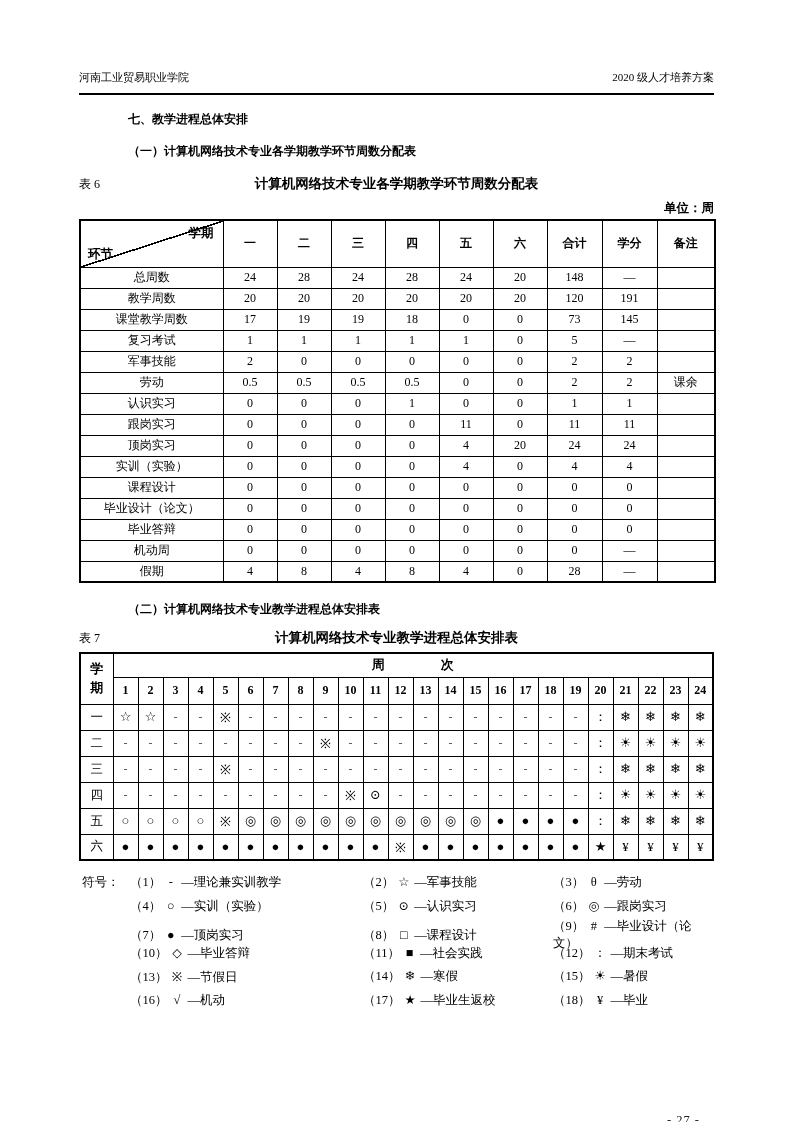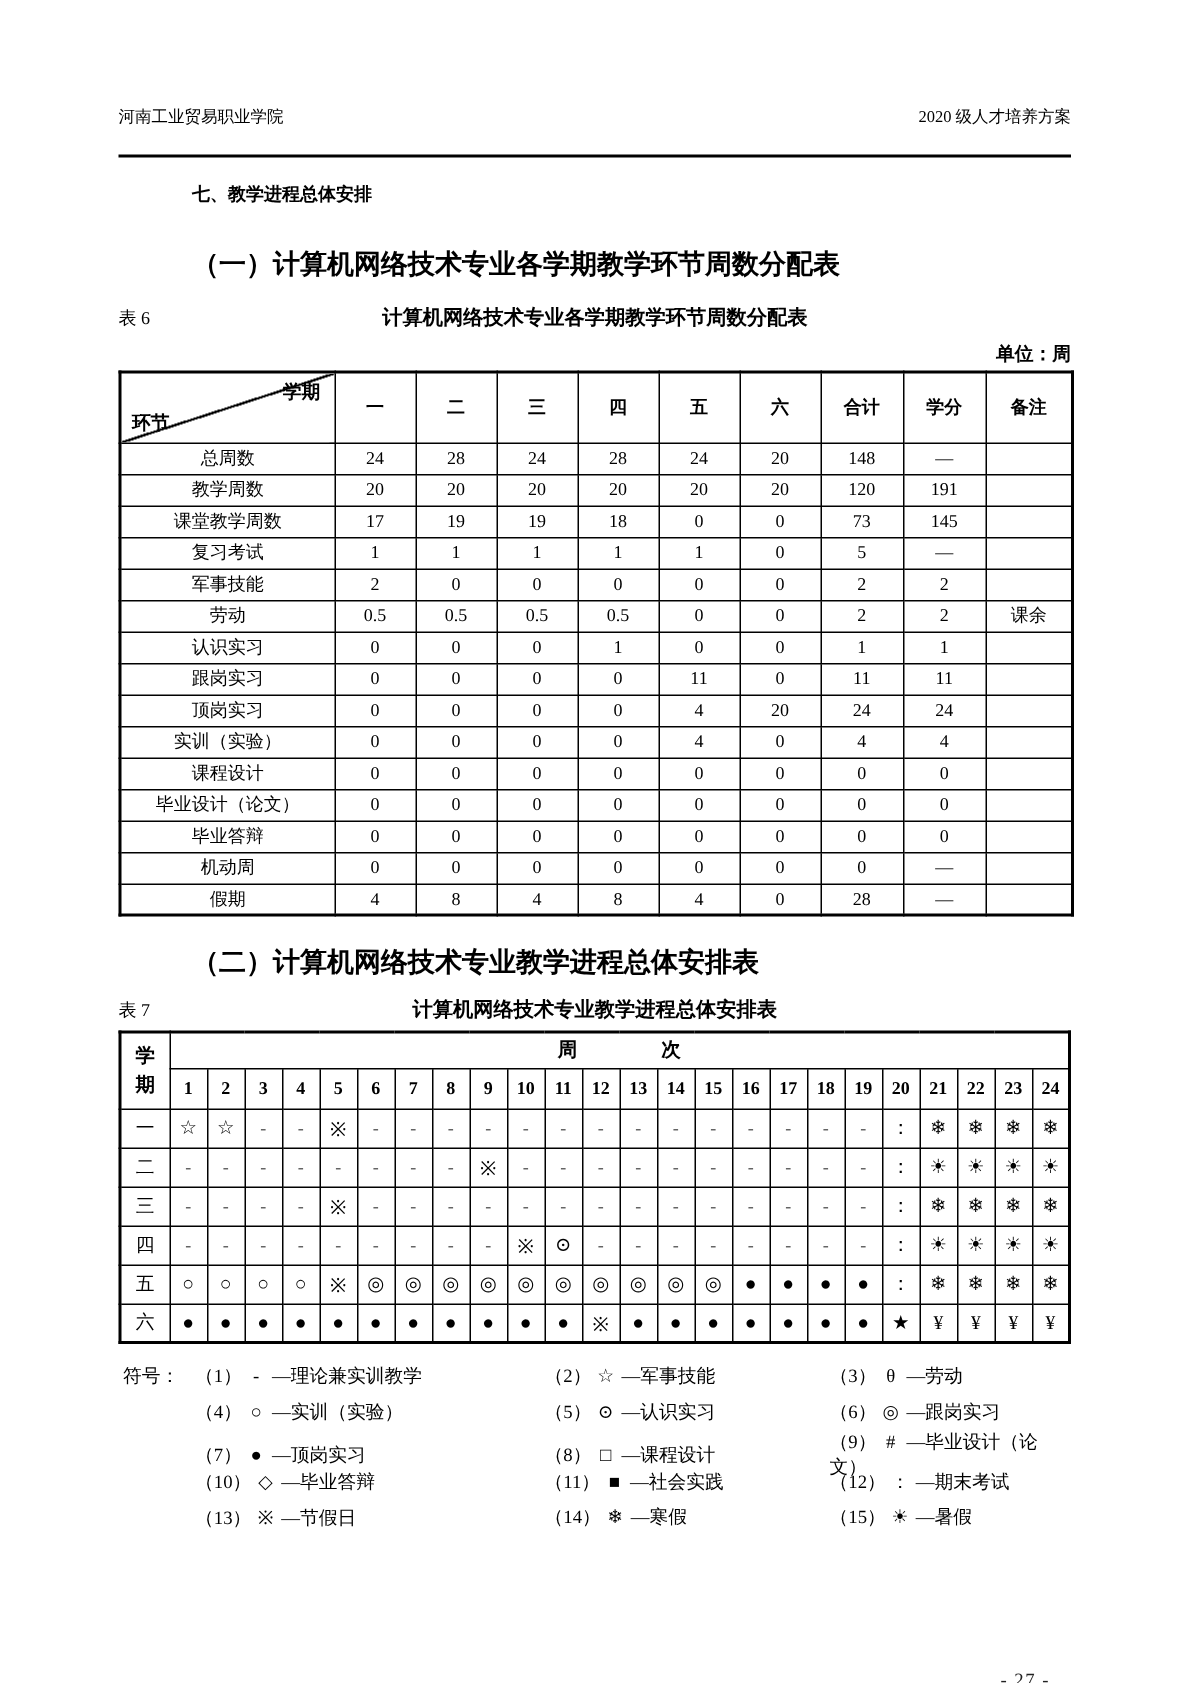--- a/index.html
+++ b/index.html
@@ -3,26 +3,26 @@
 <meta charset="utf-8">
 <style>
   * { box-sizing: border-box; margin: 0; padding: 0; }
   html, body { background: #ffffff; }
   body { width: 793px; height: 1122px; position: relative; overflow: hidden;
          font-family: "Liberation Serif", "DejaVu Serif", serif; color: #000; }
   .page { width: 793px; height: 1122px; position: relative; background: #fff; }
 
   
   .pg-header { margin: 70px 79px 0 79px; display: flex; justify-content: space-between;
-               align-items: flex-end; font-size: 11px; padding-bottom: 18px;
+               align-items: flex-end; font-size: 11px; padding-bottom: 8px;
                border-bottom: 2.5px solid #000; }
 
   
   .h-main { margin: 16px 79px 0 128px; font-size: 12px; font-weight: bold; }
-  .h-sub  { margin: 26px 79px 0 128px; font-size: 18px;  font-weight: bold; font-family: Liberation Serif, serif; }
+  .h-sub  { margin: 15px 79px 0 128px; font-size: 12px;  font-weight: bold; font-family: Liberation Serif, serif; }
 
   
   .caption { position: relative; margin: 15px 79px 0 79px; height: 18px; }
   .caption .tbl-label { position: absolute; left: 0; top: 1px; font-size: 12px; }
   .caption .tbl-title { text-align: center; font-size: 13.5px; font-weight: bold; }
   .unit-line { margin: 7px 79px 2px 79px; text-align: right; font-size: 12.5px; font-weight: bold; }
 
   
   table { border-collapse: collapse; table-layout: fixed; margin: 0 79px; width: 635px;
           font-size: 12px; }
@@ -528,17 +528,23 @@
         <span class="legend-item"><span>（10）</span><span class="sym">◇</span><span>—毕业答辩</span></span>
         <span class="legend-item"><span>（11）</span><span class="sym">■</span><span>—社会实践</span></span>
         <span class="legend-item"><span>（12）</span><span class="sym">：</span><span>—期末考试</span></span>
       </div>
       <div class="legend-row">
         <span></span>
         <span class="legend-item"><span>（13）</span><span class="sym">※</span><span>—节假日</span></span>
         <span class="legend-item"><span>（14）</span><span class="sym">❄</span><span>—寒假</span></span>
         <span class="legend-item"><span>（15）</span><span class="sym">☀</span><span>—暑假</span></span>
       </div>
+      <div class="legend-row">
+        <span></span>
+        <span class="legend-item"><span>（16）</span><span class="sym">√</span><span>—机动</span></span>
+        <span class="legend-item"><span>（17）</span><span class="sym">★</span><span>—毕业生返校</span></span>
+        <span class="legend-item"><span>（18）</span><span class="sym">¥</span><span>—毕业</span></span>
+      </div>
     </div>
 
   <div class="pg-footer">- 27 -</div>
 
 </div>
 
 </body></html>

